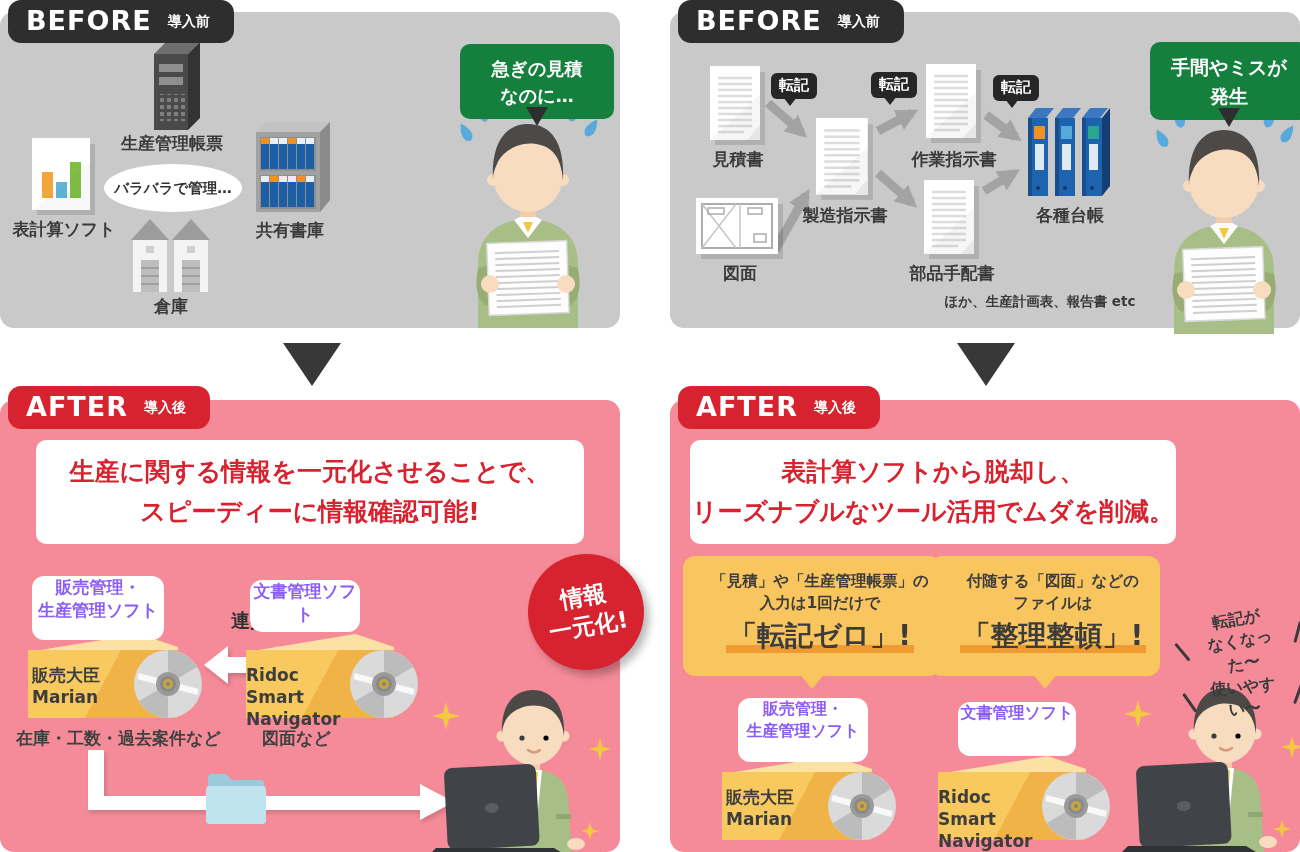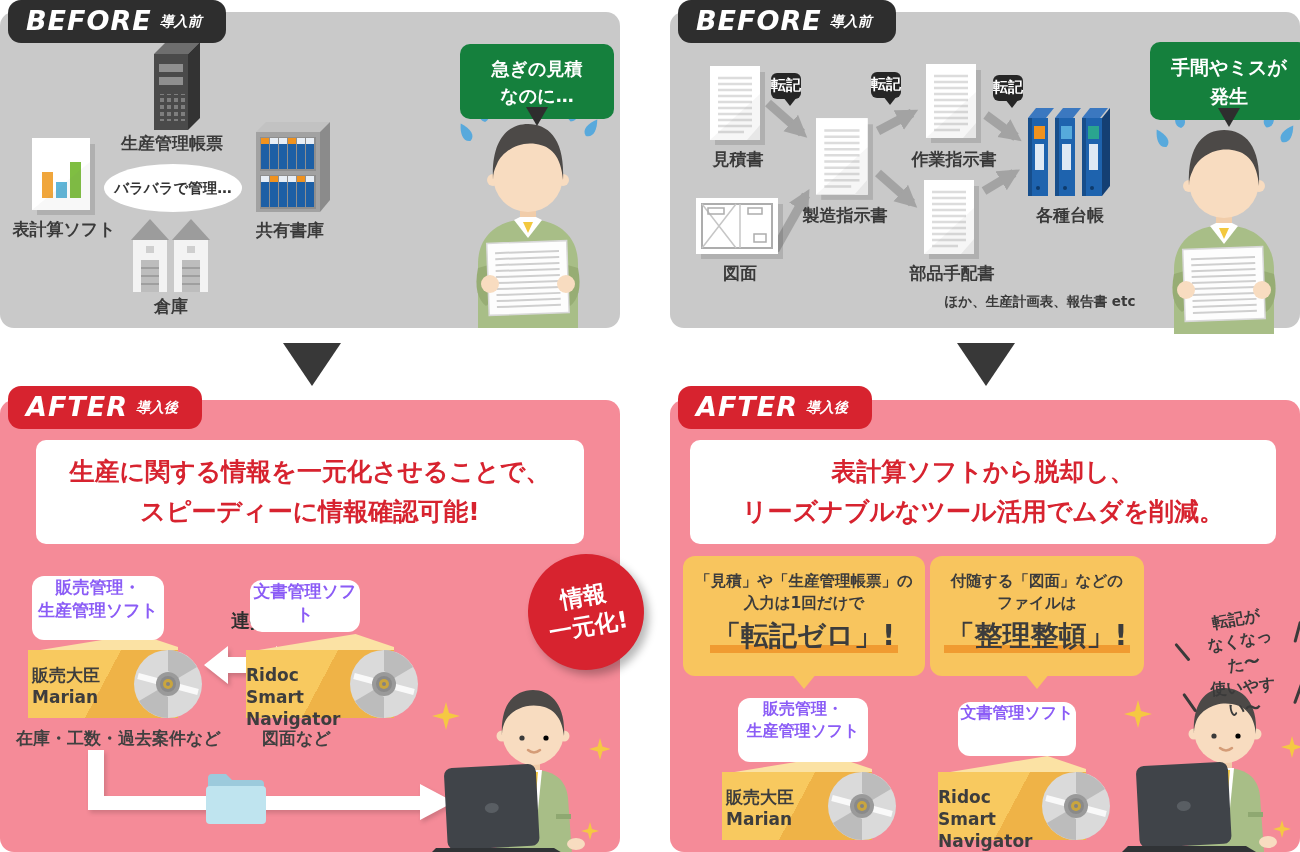--- a/index.html
+++ b/index.html
@@ -2,22 +2,22 @@
 <html><head>
 <meta charset="utf-8">
 <style>
   html,body{margin:0;padding:0;background:#fff;}
   #stage{position:relative;width:1300px;height:852px;overflow:hidden;background:#fff;
          font-family:"DejaVu Sans","Liberation Sans",sans-serif;}
   .abs{position:absolute;}
   .panel{position:absolute;border-radius:14px;}
   .gray{background:#c9c9c9;}
   .pink{background:#f58b98;}
-  .badge{position:absolute;display:inline-flex;align-items:center;gap:8px;
-         padding:7px 24px 9px 18px;border-radius:13px;color:#fff;z-index:6;font-style:italic;}
+  .badge{position:absolute;display:inline-flex;align-items:center;gap:16px;
+         padding:7px 24px 9px 18px;border-radius:13px;color:#fff;z-index:6;}
   .badge.black{background:#2e2e2e;}
   .badge.red{background:#d7232f;}
   .badge-main{font-size:27px;font-weight:bold;letter-spacing:1px;line-height:1;}
   .badge-sub{font-size:14px;font-weight:bold;line-height:1;}
   .down-tri{position:absolute;width:0;height:0;border-left:29px solid transparent;
             border-right:29px solid transparent;border-top:43px solid #383838;}
   .lbl{position:absolute;font-weight:bold;color:#3a3a3a;font-size:17px;text-align:center;line-height:1.2;}
   .bubble-dark{position:absolute;background:#15803d;color:#fff;border-radius:10px;
                font-weight:bold;text-align:center;padding:11px 6px 10px;line-height:1.5;z-index:5;}
   .bubble-dark:after{content:"";position:absolute;left:50%;bottom:-18px;margin-left:-11px;
@@ -31,36 +31,36 @@
             text-align:center;display:flex;flex-direction:column;justify-content:flex-start;
             font-size:17px;line-height:1.35;z-index:4;}
   .sw-box{position:absolute;z-index:3;}
   .sw-lid{position:absolute;left:0;top:0;width:100%;height:18px;background:#fbe2a4;
           clip-path:polygon(0 100%,74% 0,100% 72%,100% 100%);}
   .sw-face{position:absolute;left:0;top:16px;right:0;bottom:0;
           background:linear-gradient(118deg,#f8c95f 50%,#efb347 50%);}
   .sw-name{position:absolute;font-weight:bold;color:#3d3d3d;font-size:17px;line-height:1.3;text-align:left;}
   .sw-cd{position:absolute;right:-26px;top:14px;width:72px;height:72px;}
   .callout{position:absolute;background:#f8c55e;border-radius:12px;text-align:center;
-           color:#3c3c3c;font-weight:bold;z-index:3;}
+           color:#3c3c3c;font-weight:bold;z-index:3;padding-left:16px;}
   .callout:after{content:"";position:absolute;left:50%;bottom:-26px;margin-left:-13px;
            border:13px solid transparent;border-top:16px solid #f8c55e;}
   .callout .small{font-size:15.5px;line-height:1.45;white-space:nowrap;}
   .callout .big{display:inline-block;font-size:28px;line-height:1.25;margin-top:3px;padding:0 3px;
            background:linear-gradient(to top,#f09b31 24%,rgba(0,0,0,0) 24%);white-space:nowrap;}
   .stamp{position:absolute;background:#d7232f;border-radius:50%;color:#fff;font-weight:bold;
          display:flex;flex-direction:column;align-items:center;justify-content:center;
          transform:rotate(-10deg);box-shadow:4px 6px 9px rgba(0,0,0,0.28);
          font-size:23px;line-height:1.3;z-index:5;text-align:center;}
   .note{position:absolute;font-weight:bold;color:#404040;font-size:17px;}
   .memo{position:absolute;display:flex;align-items:center;gap:9px;color:#3a3a3a;
         font-weight:bold;font-size:16px;text-align:center;line-height:1.4;z-index:4;}
   .sl{width:3px;height:22px;background:#3a3a3a;border-radius:2px;}
   .tag{position:absolute;background:#262626;color:#fff;font-weight:bold;font-size:15px;
-       border-radius:6px;padding:3px 0 4px;z-index:4;}
+       border-radius:6px;padding:3px 8px 4px;z-index:4;}
   .tag:after{content:"";position:absolute;left:12px;bottom:-14px;
        border:7px solid transparent;border-top:9px solid #262626;}
   .renkei{position:absolute;font-weight:bold;color:#2f2f2f;font-size:19px;text-align:center;}
   svg{display:block;overflow:visible;}
 </style>
 </head>
 <body>
 
 <div id="stage">
 
@@ -407,21 +407,21 @@
   <svg class="abs" style="left:430px;top:682px;width:180px;height:172px" viewBox="0 0 180 172">
     <use href="#sym-person-laptop"></use>
   </svg>
 
   <div class="panel pink" style="left:670px;top:400px;width:630px;height:452px"></div>
   <div class="badge red" style="left:678px;top:386px">
     <span class="badge-main">AFTER</span>
     <span class="badge-sub">導入後</span>
   </div>
 
-  <div class="whitebox" style="left:690px;top:440px;width:586px;height:104px">
+  <div class="whitebox" style="left:690px;top:440px;width:486px;height:104px">
     <div class="headline">表計算ソフトから脱却し、</div>
     <div class="headline">リーズナブルなツール活用でムダを削減。</div>
   </div>
 
   <div class="callout" style="left:683px;top:556px;width:242px;height:106px;padding-top:14px">
     <div class="small">「見積」や「生産管理帳票」の</div>
     <div class="small">入力は1回だけで</div>
     <span class="big">「転記ゼロ」!</span>
   </div>
   <div class="callout" style="left:930px;top:556px;width:214px;height:106px;padding-top:14px">

